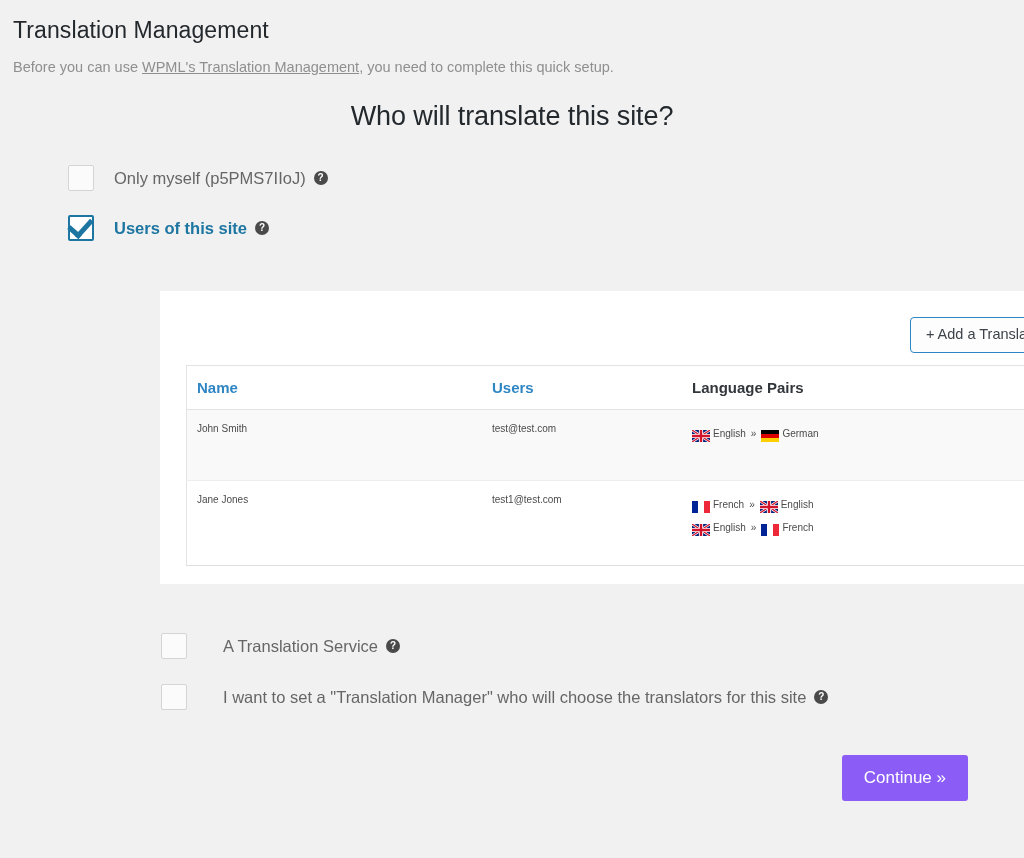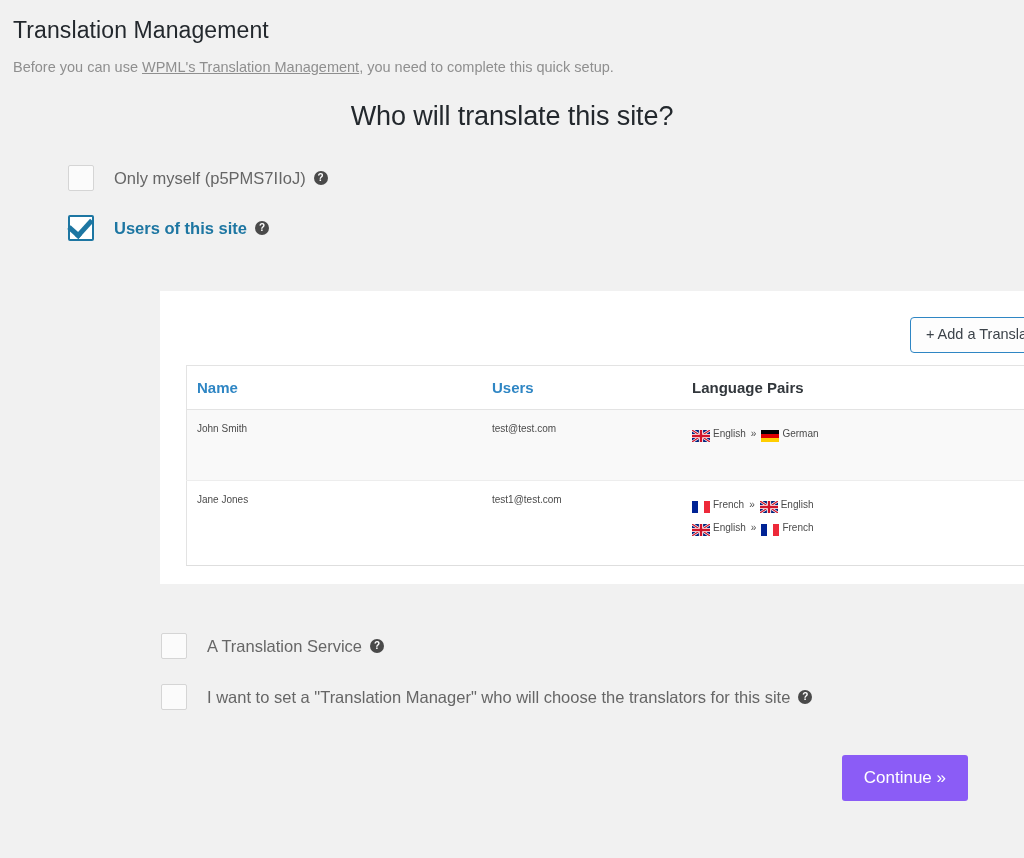--- a/index.html
+++ b/index.html
@@ -194,21 +194,21 @@
     vertical-align: -1px;
     flex: none;
   }
 
   
   .bottom-options {
     position: absolute;
     left: 161px;
     top: 630px;
   }
-  .bottom-options .option-row { margin-bottom: 19px; }
+  .bottom-options .option-row { margin-bottom: 19px; gap: 16px; }
 
   .continue-wrap {
     position: absolute;
     right: 56px;
     top: 755px;
   }
   .continue-btn {
     font-family: "Liberation Sans", sans-serif;
     background: #8b5cf6;
     color: #ffffff;

